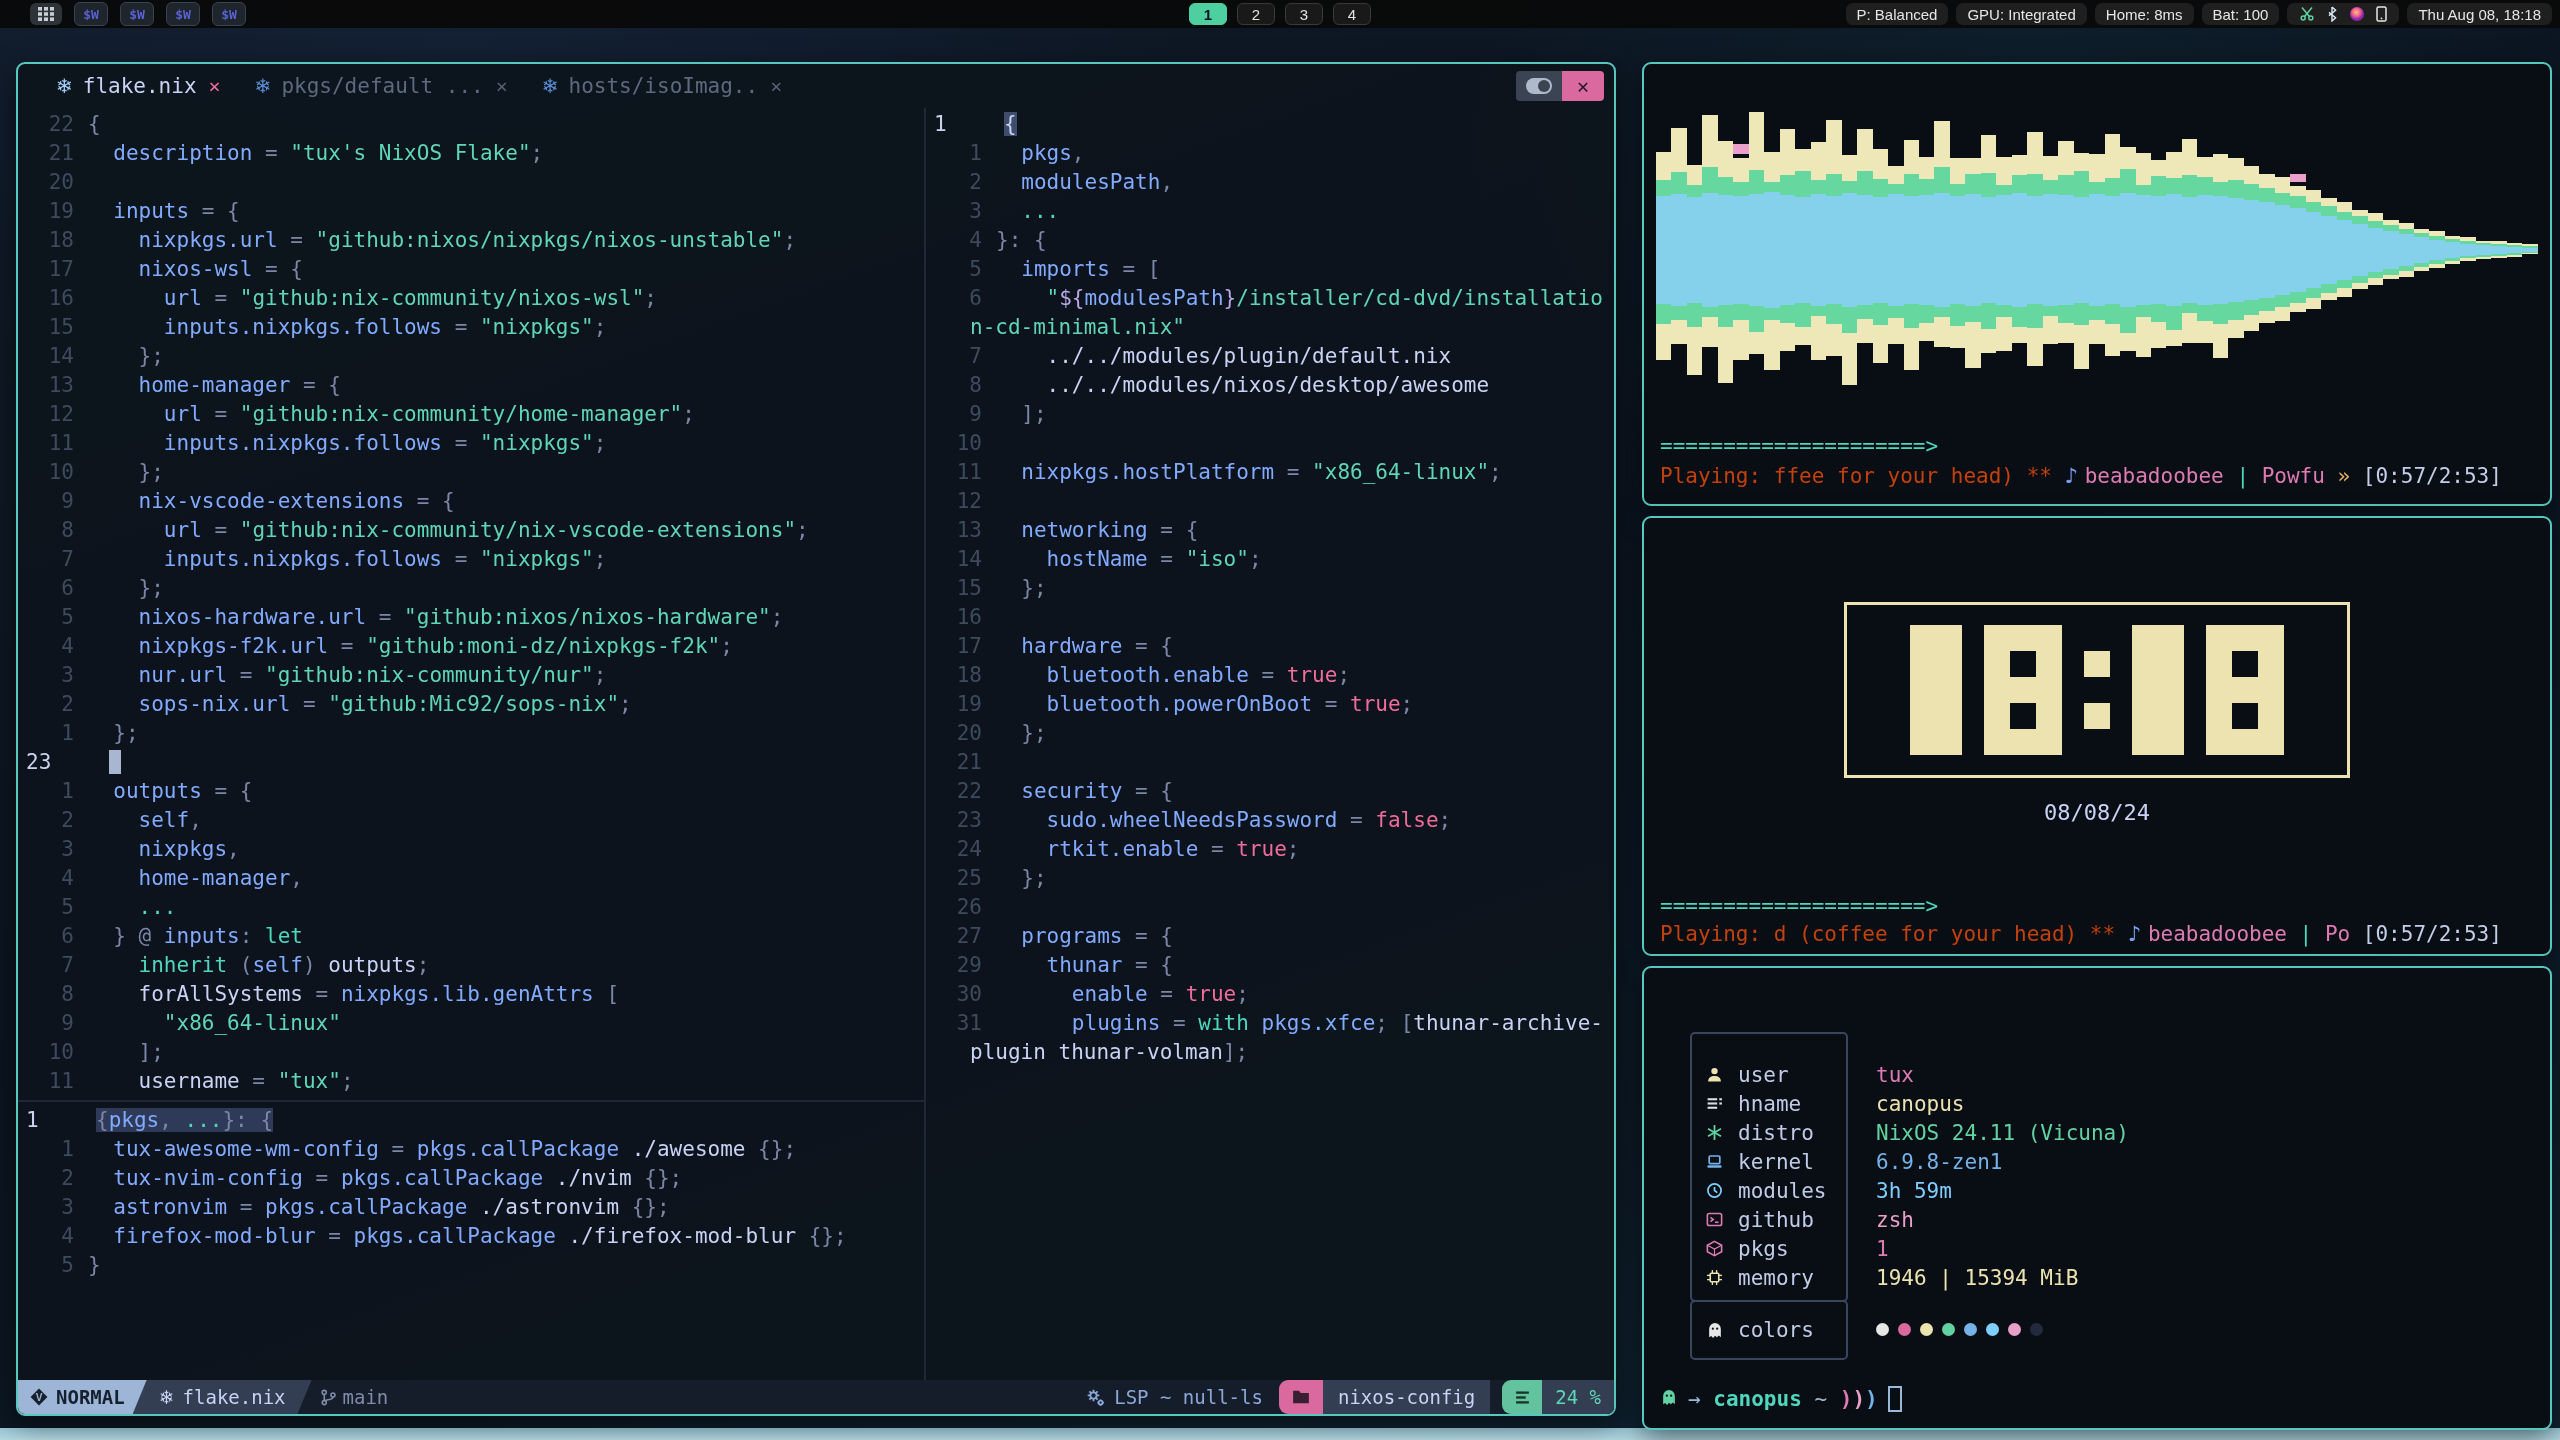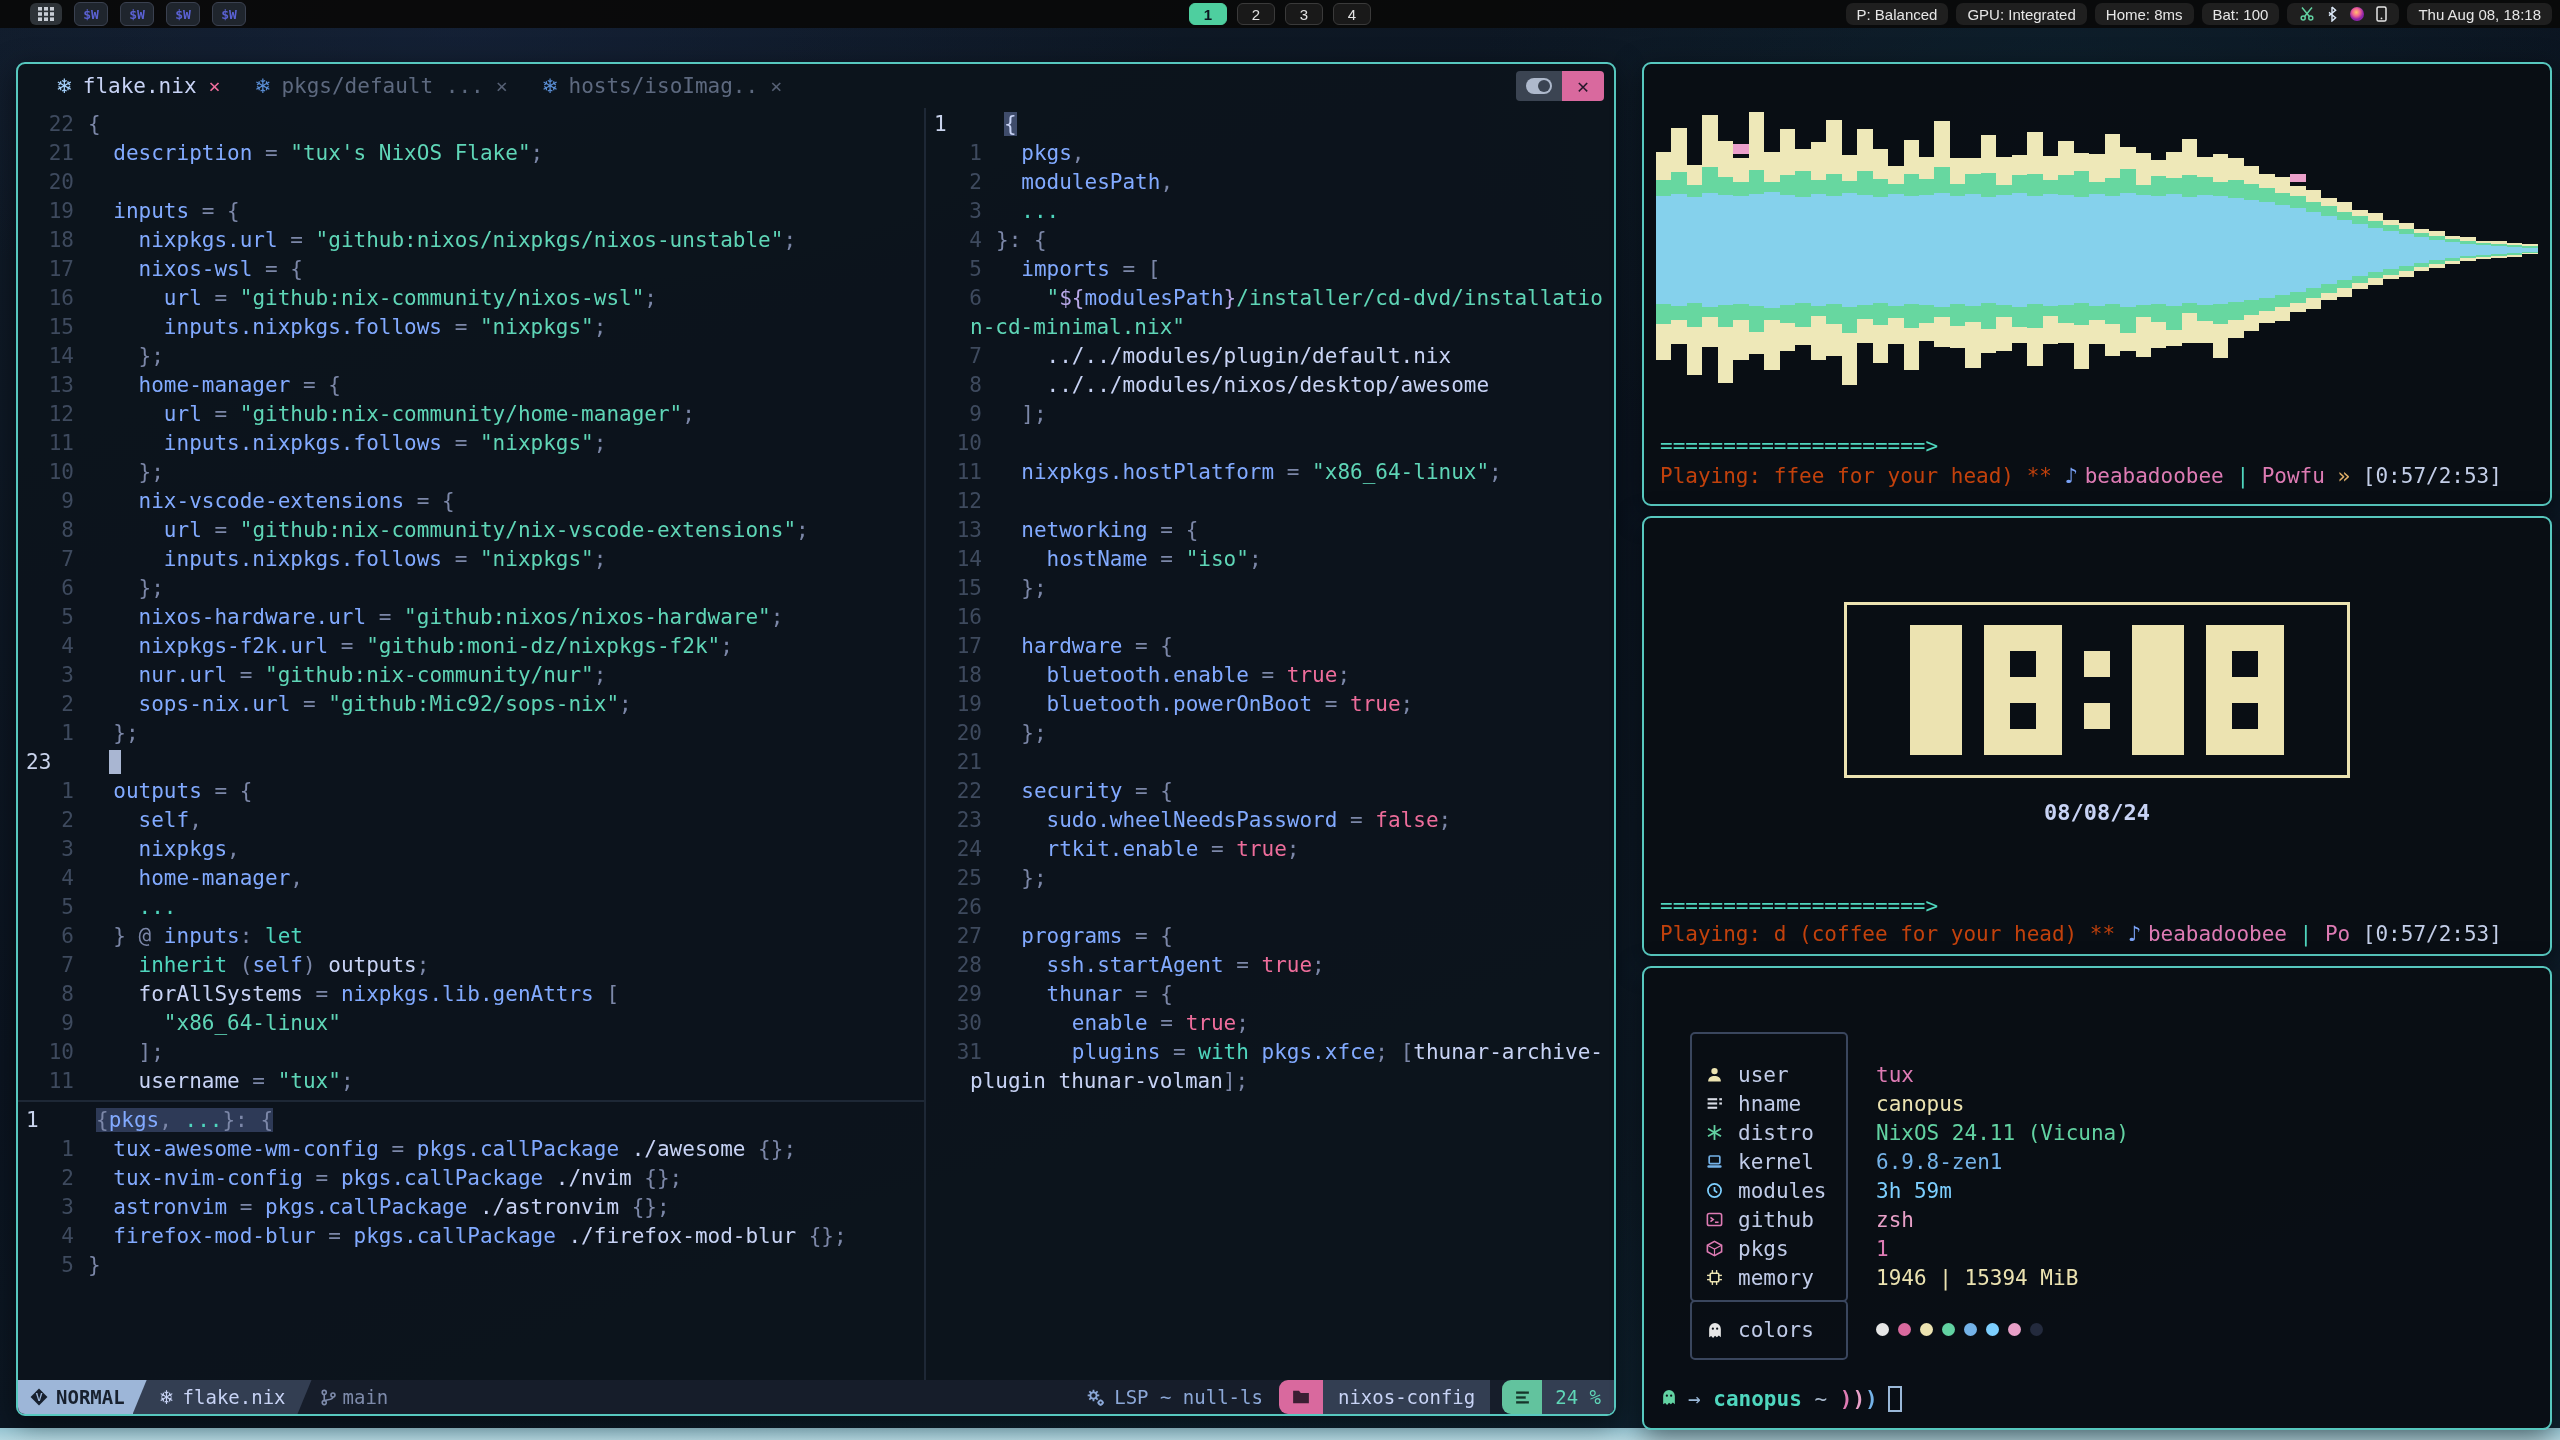--- a/index.html
+++ b/index.html
@@ -99,21 +99,21 @@
   .vs-cream{background:#eee8b8}.vs-green{background:#67d7a0}.vs-blue{background:#85d1ec}.vs-pink{background:#eba0cb}
   
   .clockbox{position:absolute;left:50%;top:84px;transform:translateX(-50%);
     width:506px;height:176px;border:3px solid #ece3b1;box-sizing:border-box;
     display:flex;align-items:center;justify-content:center;gap:22px;}
   .digit{display:flex;flex-direction:column;}
   .drow{display:flex;}
   .dcell{width:26px;height:26px;}
   .dcell.on{background:#ece3b1;}
   .clockdate{position:absolute;left:0;width:100%;top:282px;text-align:center;
-    color:#c8d3f5;font-size:22px;font-weight:bold;}
+    color:#c8d3f5;font-size:22px;}
   
   .fetchbox{position:absolute;left:46px;top:64px;width:158px;height:270px;
     border:2px solid #3a465e;border-radius:5px;box-sizing:border-box;}
   .fetchbox2{position:absolute;left:46px;top:332px;width:158px;height:60px;
     border:2px solid #3a465e;border-radius:5px;box-sizing:border-box;}
   #fetch-rows{position:absolute;left:0;top:92px;right:0;}
   .frow{height:29px;display:flex;align-items:center;padding-left:62px;font-size:21px;}
   .ficon{width:26px;height:18px;display:flex;align-items:center;}
   .flabel{width:104px;color:#c0cbe8;margin-left:6px;}
   .fvalue{margin-left:34px;white-space:pre;}
@@ -306,21 +306,20 @@
         <div class="row"><span class="num">18</span><span class="code"><span class="tk b">    bluetooth.enable</span><span class="tk p"> = </span><span class="tk m">true</span><span class="tk p">;</span></span></div>
         <div class="row"><span class="num">19</span><span class="code"><span class="tk b">    bluetooth.powerOnBoot</span><span class="tk p"> = </span><span class="tk m">true</span><span class="tk p">;</span></span></div>
         <div class="row"><span class="num">20</span><span class="code"><span class="tk p">  };</span></span></div>
         <div class="row"><span class="num">21</span><span class="code"></span></div>
         <div class="row"><span class="num">22</span><span class="code"><span class="tk b">  security</span><span class="tk p"> = {</span></span></div>
         <div class="row"><span class="num">23</span><span class="code"><span class="tk b">    sudo.wheelNeedsPassword</span><span class="tk p"> = </span><span class="tk m">false</span><span class="tk p">;</span></span></div>
         <div class="row"><span class="num">24</span><span class="code"><span class="tk b">    rtkit.enable</span><span class="tk p"> = </span><span class="tk m">true</span><span class="tk p">;</span></span></div>
         <div class="row"><span class="num">25</span><span class="code"><span class="tk p">  };</span></span></div>
         <div class="row"><span class="num">26</span><span class="code"></span></div>
         <div class="row"><span class="num">27</span><span class="code"><span class="tk b">  programs</span><span class="tk p"> = {</span></span></div>
-        <div class="row"><span class="num">28</span><span class="code"><span class="tk b">    ssh.startAgent</span><span class="tk p"> = </span><span class="tk m">true</span><span class="tk p">;</span></span></div>
         <div class="row"><span class="num">29</span><span class="code"><span class="tk b">    thunar</span><span class="tk p"> = {</span></span></div>
         <div class="row"><span class="num">30</span><span class="code"><span class="tk b">      enable</span><span class="tk p"> = </span><span class="tk m">true</span><span class="tk p">;</span></span></div>
         <div class="row"><span class="num">31</span><span class="code"><span class="tk b">      plugins</span><span class="tk p"> = </span><span class="tk k">with</span><span class="tk p"> </span><span class="tk b">pkgs.xfce</span><span class="tk p">; [</span><span class="tk w">thunar-archive-</span></span></div>
         <div class="row wrap"><span class="num"></span><span class="code"><span class="tk w">plugin thunar-volman</span><span class="tk p">];</span></span></div>
       </div>
   </div>
   <div class="statusline">
     <div class="sl-left">
       <div class="seg seg-mode">
         <svg width="18" height="18" viewBox="0 0 16 16">

